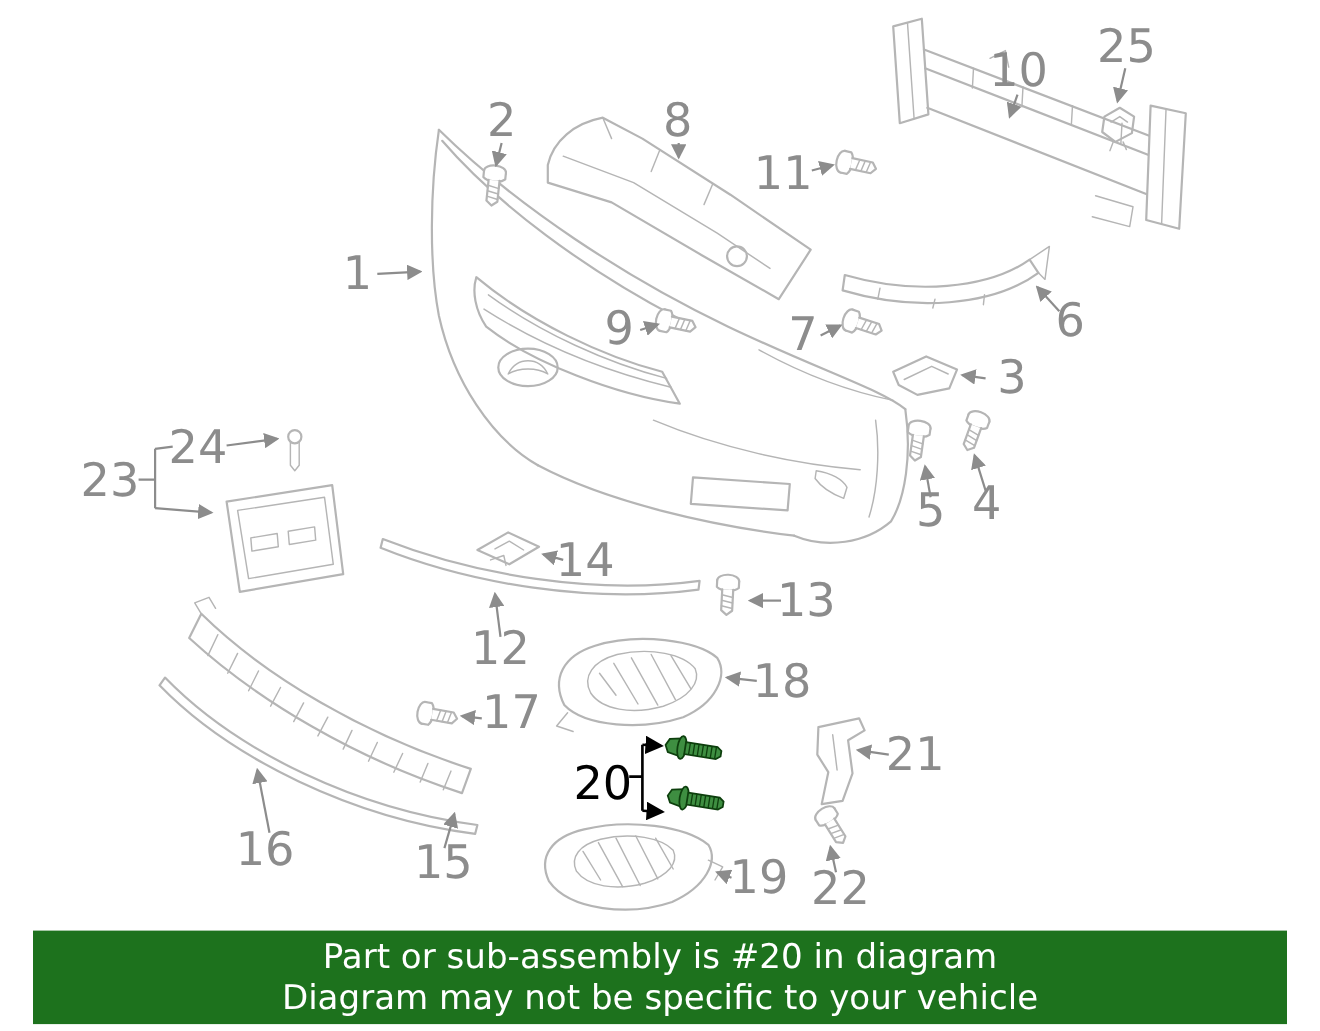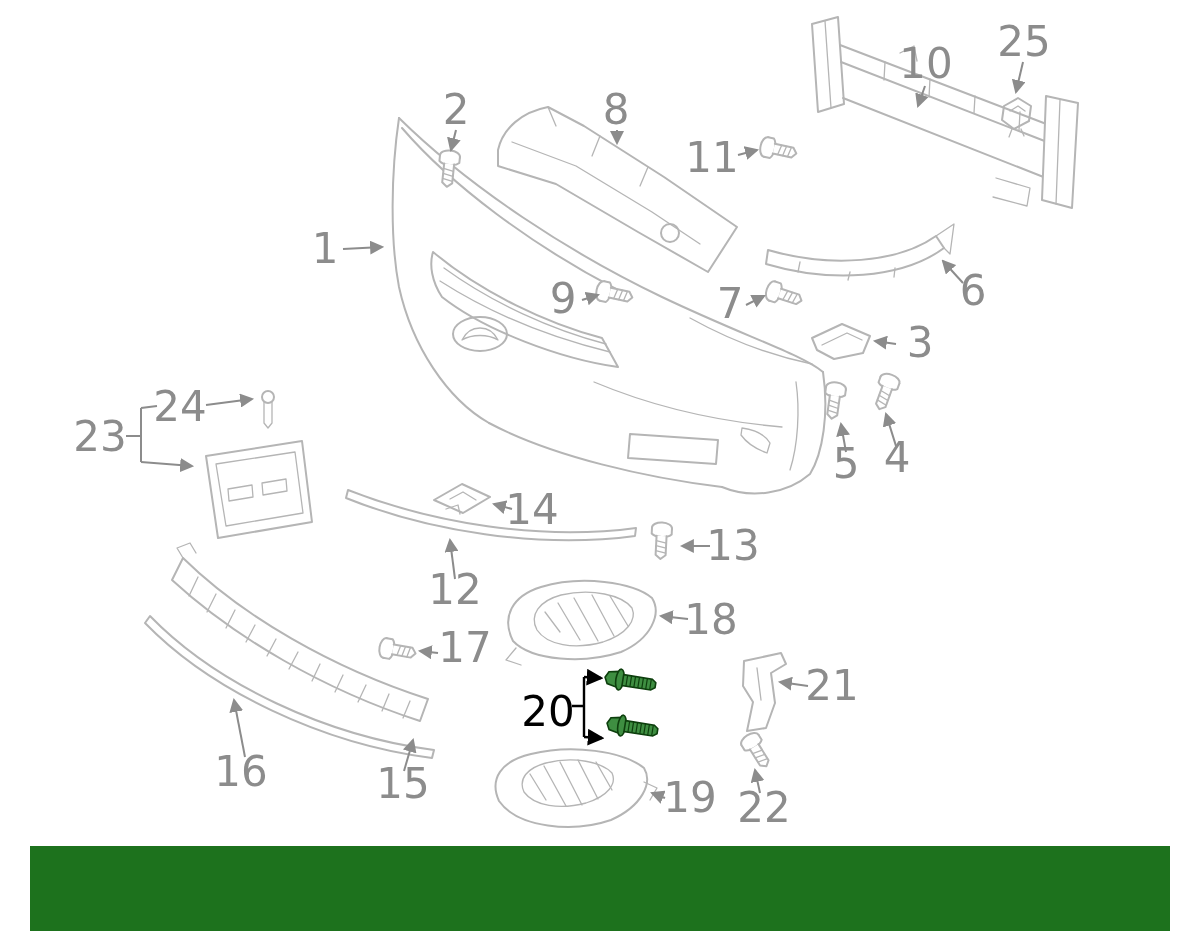--- a/index.html
+++ b/index.html
@@ -231,15 +231,17 @@
       <text class="lbl-hl" x="548" y="726" text-anchor="middle">20</text>
       <text class="lbl" x="832" y="700" text-anchor="middle">21</text>
       <text class="lbl" x="764" y="822" text-anchor="middle">22</text>
       <text class="lbl" x="100" y="451" text-anchor="middle">23</text>
       <text class="lbl" x="180" y="421" text-anchor="middle">24</text>
       <text class="lbl" x="1024" y="56" text-anchor="middle">25</text>
     </g>
   </svg>
 
   <div class="banner">
+    <div>Part or sub-assembly is #20 in diagram</div>
+    <div>Diagram may not be specific to your vehicle</div>
   </div>
 
 </div>
 
 </body></html>

